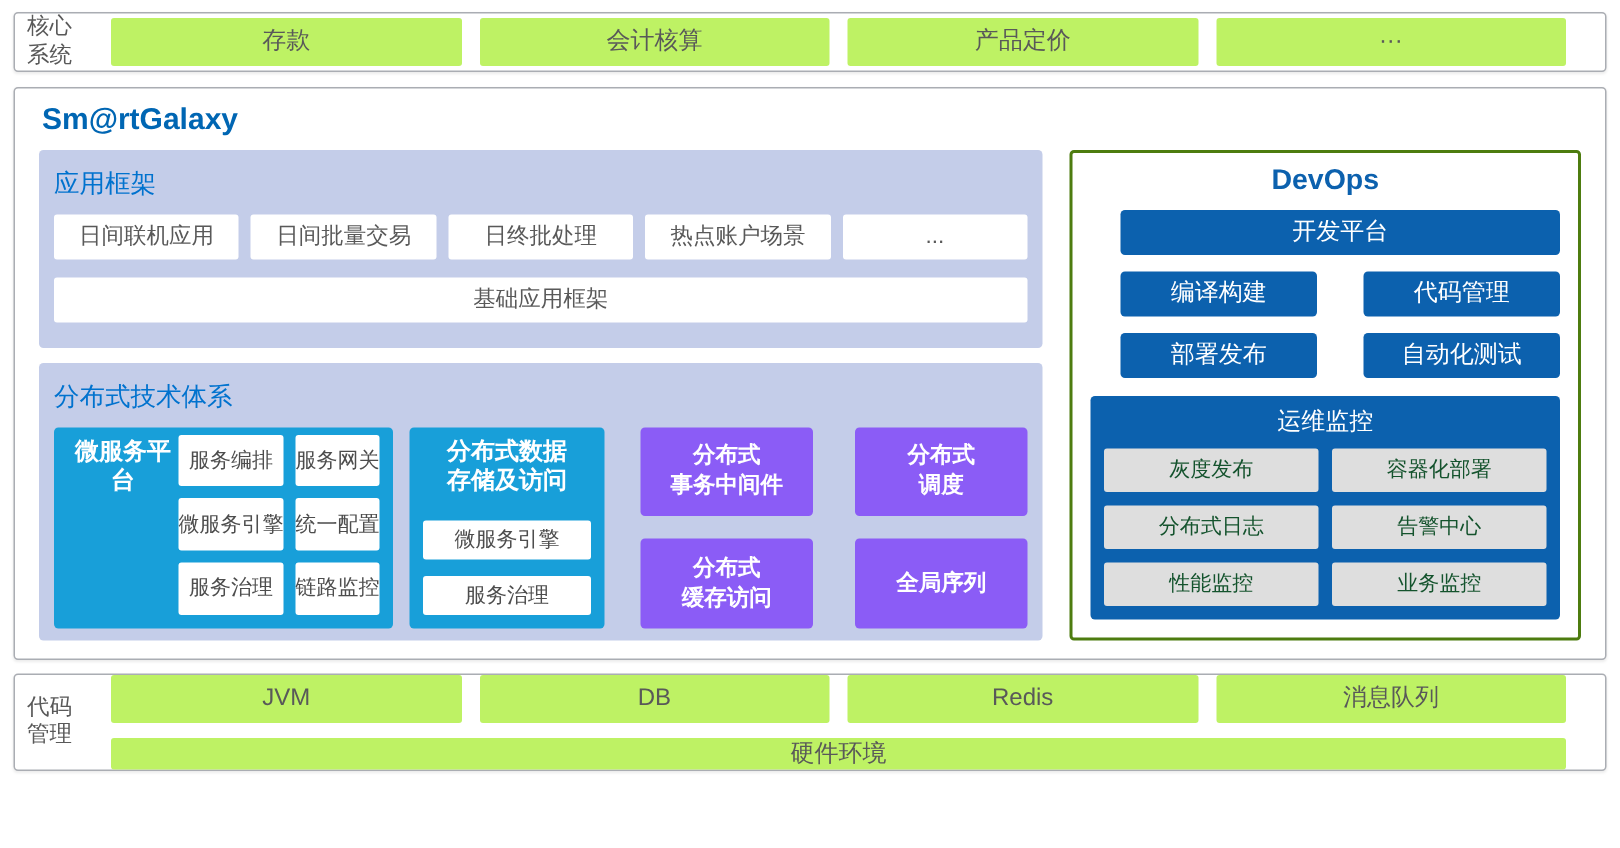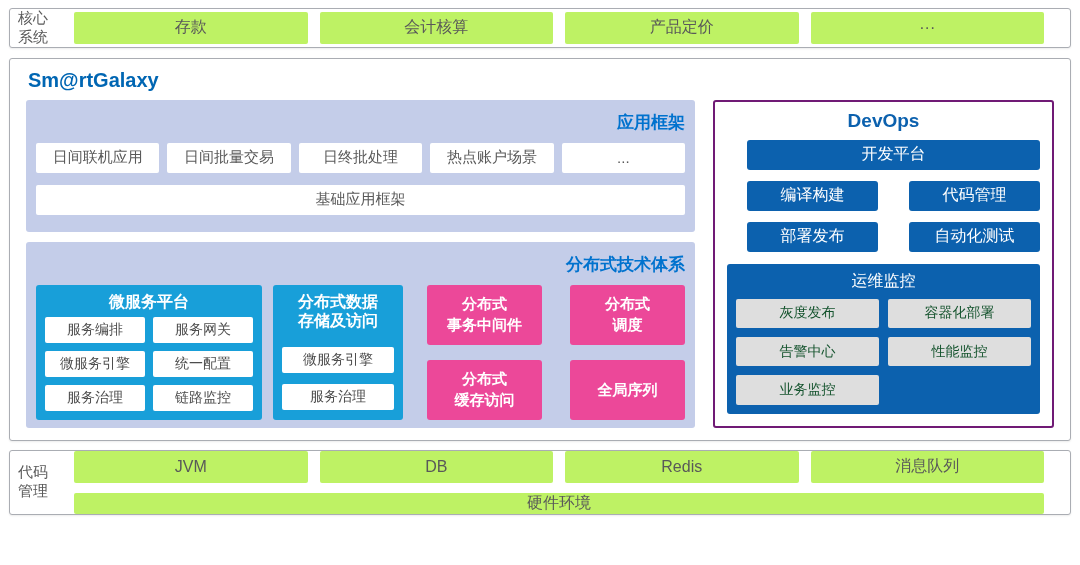--- a/index.html
+++ b/index.html
@@ -19,50 +19,50 @@
     font-size:16px; display:flex; align-items:center; justify-content:center; }
 
   
   .galaxy-panel { margin-top:10px; flex:0 0 380px; padding:8px 16px 12px 16px;
     display:flex; flex-direction:column; }
   .galaxy-title { color:#0066b3; font-size:20px; font-weight:bold; margin:2px 0 8px 2px; }
   .galaxy-body { flex:1; display:flex; gap:18px; align-items:stretch; }
   .left-col { flex:1; display:flex; flex-direction:column; gap:10px; }
 
   .section { background:#c4cde9; border-radius:3px; padding:8px 10px; }
-  .section-title { color:#0072ce; font-size:17px; font-weight:bold; text-align:right;
+  .section-title { color:#0072ce; font-size:17px; font-weight:normal; text-align:left;
     padding:3px 0 9px 0; }
 
   
   .app-section { flex:0 0 132px; display:flex; flex-direction:column; }
   .white-row { display:flex; gap:8px; margin-bottom:12px; }
   .white-box { flex:1; height:30px; background:#ffffff; border-radius:2px; color:#595959;
     font-size:15px; display:flex; align-items:center; justify-content:center; white-space:nowrap; }
   .white-wide { height:30px; background:#ffffff; border-radius:2px; color:#595959;
     font-size:15px; display:flex; align-items:center; justify-content:center; }
 
   
   .dist-section { flex:1; display:flex; flex-direction:column; }
   .dist-body { flex:1; display:flex; gap:11px; }
   .blue-fill { background:#189fd9; border-radius:3px; }
-  .micro-box { flex:0 0 226px; padding:5px 9px 9px 9px; display:flex; flex-direction:column; }
+  .micro-box { flex:0 0 226px; padding:5px 9px 9px 9px; display:flex; flex-direction:row; }
   .blue-title { color:#ffffff; font-size:16px; font-weight:bold; text-align:center;
     padding:2px 0 6px 0; line-height:1.2; white-space:pre-line; }
   .micro-grid { flex:1; display:grid; grid-template-columns:1fr 1fr; gap:8px; }
   .white-sub { background:#ffffff; border-radius:2px; color:#4d4d4d; font-size:14px;
     display:flex; align-items:center; justify-content:center; min-height:26px; white-space:nowrap; }
   .storage-box { flex:0 0 130px; padding:5px 9px 9px 9px; display:flex; flex-direction:column; gap:11px; }
   .storage-box .white-sub:first-of-type { margin-top:auto; }
   .dist-right { flex:1; display:grid; grid-template-columns:1fr 1fr; grid-template-rows:1fr 1fr; gap:15px; }
-  .blue-cell { background:#ec4899; border-radius:3px; color:#ffffff; font-size:15px; font-weight:bold;
+  .blue-cell { background:#8b5cf6; border-radius:3px; color:#ffffff; font-size:15px; font-weight:bold;
     display:flex; align-items:center; justify-content:center; text-align:center;
     line-height:1.35; white-space:pre-line;margin-left:13px; }
 
   
-  .devops-panel { flex:0 0 341px; border:2px solid #701a75; border-radius:3px; background:#fff;
+  .devops-panel { flex:0 0 341px; border:2px solid #4d7c0f; border-radius:3px; background:#fff;
     padding:6px 12px 12px 12px; display:flex; flex-direction:column; }
   .devops-title { color:#0c61ae; font-size:19px; font-weight:bold; text-align:center;
     padding:2px 0 8px 0; }
   .dark-box { background:#0c61ae; border-radius:3px; color:#ffffff; font-size:16px;
     height:30px; display:flex; align-items:center; justify-content:center;margin-left:20px; }
   .dark-grid { display:grid; grid-template-columns:1fr 1fr; gap:11px; margin-top:11px; }
   .ops-box { margin-top:12px; flex:1; background:#0c61ae; border-radius:3px;
     padding:4px 9px 9px 9px; display:flex; flex-direction:column; }
   .ops-title { color:#ffffff; font-size:16px; text-align:center; padding:3px 0 7px 0; }
   .ops-grid { flex:1; display:grid; grid-template-columns:1fr 1fr; gap:9px; }
@@ -151,20 +151,21 @@
           <div class="dark-box">编译构建</div>
           <div class="dark-box">代码管理</div>
           <div class="dark-box">部署发布</div>
           <div class="dark-box">自动化测试</div>
         </div>
         <div class="ops-box">
           <div class="ops-title">运维监控</div>
           <div class="ops-grid">
             <div class="ops-item">灰度发布</div>
             <div class="ops-item">容器化部署</div>
+            <div class="ops-item">分布式日志</div>
             <div class="ops-item">告警中心</div>
             <div class="ops-item">性能监控</div>
             <div class="ops-item">业务监控</div>
           </div>
         </div>
       </div>
 
     </div>
   </div>
 

